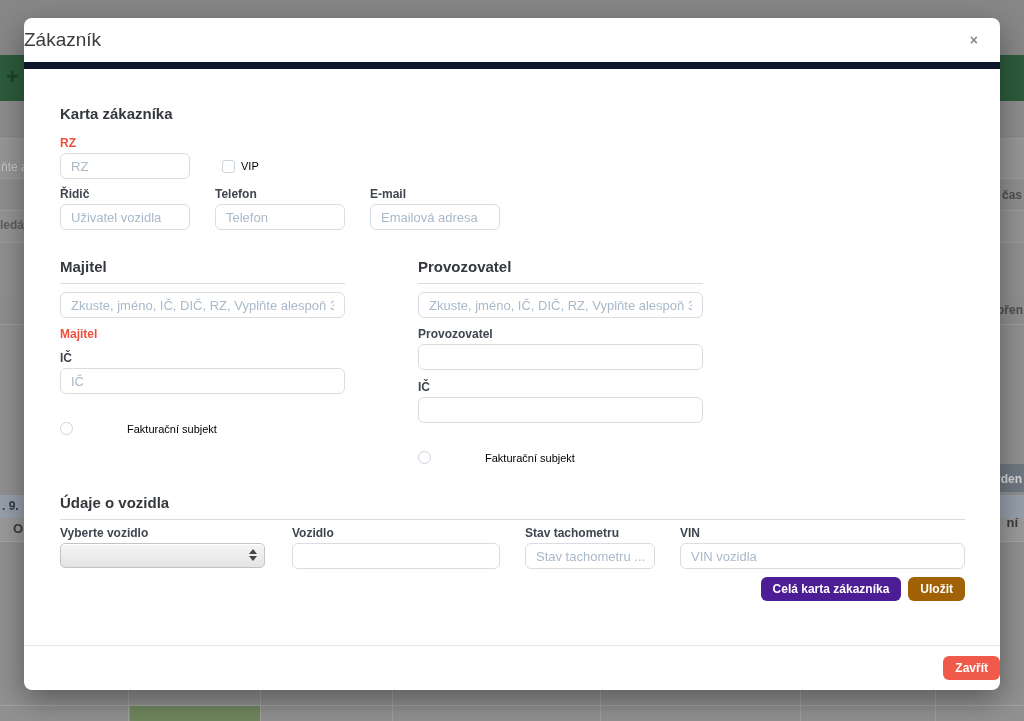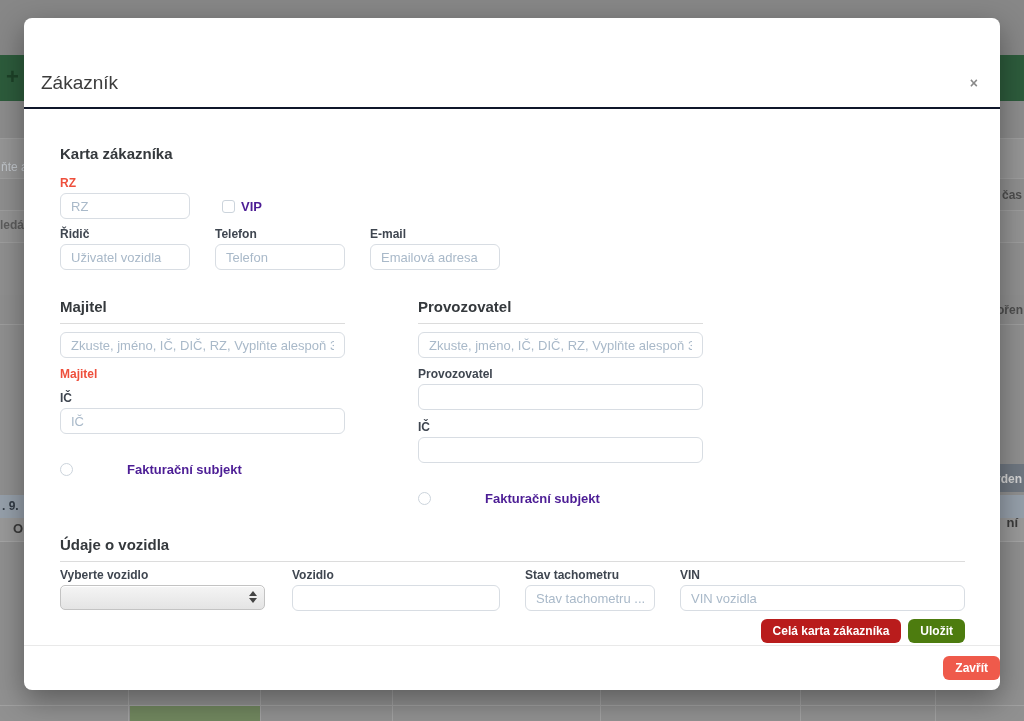--- a/index.html
+++ b/index.html
@@ -32,22 +32,22 @@
   
   .bg-table { position:absolute; left:0; top:690px; width:100%; height:31px; background:#919191; }
   .bg-table .vline { position:absolute; top:0; width:1px; height:31px; background:#a2a2a2; }
   .bg-table .hline { position:absolute; left:0; top:15px; width:100%; height:1px; background:#a2a2a2; }
   .bg-greencell { position:absolute; left:130px; top:16px; width:130px; height:15px; background:#71875f; }
 
   
   .modal { position:absolute; left:24px; top:18px; width:976px; height:672px; background:#ffffff;
            border-radius:8px; box-shadow:0 10px 30px rgba(0,0,0,.38); z-index:10;
            display:flex; flex-direction:column; }
-  .modal-header { height:51px; flex:0 0 51px; border-bottom:2px solid #0f172a; display:flex;
-                  align-items:center; justify-content:space-between; padding:0 22px 0 17px;margin-top:40px; }
+  .modal-header { height:51px; flex:0 0 51px; border-bottom:7px solid #0f172a; display:flex;
+                  align-items:center; justify-content:space-between; padding:0 22px 0 0; }
   .modal-title { font-size:19px; color:#3c3c3c; font-weight:400; }
   .modal-close { font-size:14px; font-weight:bold; color:#8a8a8a; cursor:pointer; line-height:1; }
   .modal-body { flex:1 1 auto; padding:36px 35px 0 36px; overflow:hidden; }
   .modal-footer { flex:0 0 45px; border-top:1px solid #e9e9e9; display:flex; align-items:center; justify-content:flex-end; padding-right:0; }
 
   h2.sec { font-size:15px; font-weight:bold; color:#35393d; }
   .underlined { border-bottom:1px solid #dcdcdc; padding-bottom:8px; }
 
   .lbl { display:block; font-size:12px; font-weight:bold; color:#3f4650; margin-bottom:3px; }
   .lbl.red { color:#ee4f3c; }
@@ -57,34 +57,34 @@
               font-family:"Liberation Sans", sans-serif; }
   input.txt::placeholder { color:#a9b9c9; opacity:1; }
 
   .row { display:flex; }
   .w130 { width:130px; } .w205 { width:205px; } .w208 { width:208px; } .w285 { width:285px; }
   .gap25 { margin-left:25px; } .gap27 { margin-left:27px; }
 
   .check-row { display:flex; align-items:center; }
   .checkbox { width:13px; height:13px; border:1px solid #ccd4dc; border-radius:3px; background:#fff; flex:0 0 13px; }
   .radio { width:13px; height:13px; border:1px solid #ccd4dc; border-radius:50%; background:#fff; flex:0 0 13px; }
-  .check-lbl { font-size:13px; font-weight:bold; color:#4c1d95; margin-left:6px; }
+  .check-lbl { font-size:11px; font-weight:normal; color:#000000; margin-left:6px; }
 
   
   .select { width:205px; height:25px; border:1px solid #c3c3c3; border-radius:5px;
             background:linear-gradient(#f5f5f5,#e4e4e4); position:relative; box-shadow:inset 0 1px 0 #fff; cursor:pointer; }
   .select .stepper { position:absolute; right:7px; top:5px; display:flex; flex-direction:column; align-items:center; }
   .select .up { width:0; height:0; border-left:4px solid transparent; border-right:4px solid transparent; border-bottom:5px solid #444; margin-bottom:2px; }
   .select .down { width:0; height:0; border-left:4px solid transparent; border-right:4px solid transparent; border-top:5px solid #444; }
 
   .btn { display:inline-flex; align-items:center; justify-content:center; height:24px; border:none;
          border-radius:6px; color:#fff; font-size:12px; font-weight:bold; padding:0 12px;
          cursor:pointer; font-family:"Liberation Sans", sans-serif; }
-  .btn-gray  { background:#b91c1c; }
-  .btn-green { background:#4d7c0f; }
+  .btn-gray  { background:#4c1d95; }
+  .btn-green { background:#a16207; }
   .btn-red   { background:#ef5a4b; }
 
   .mt8{margin-top:8px;} .mt9{margin-top:9px;} .mt10{margin-top:10px;} .mt28{margin-top:28px;gap:48px;} .mt30{margin-top:30px;}
   .mb14{margin-bottom:14px;}
   .btn-row { display:flex; justify-content:flex-end; margin-top:8px; }
   .btn-row .btn + .btn { margin-left:7px; }
 </style>
 </head>
 <body>
 

